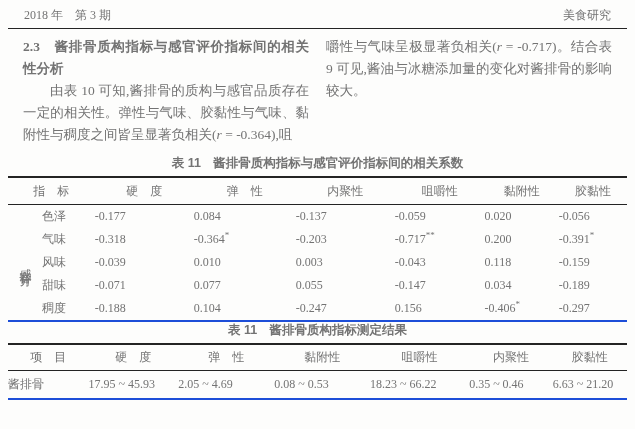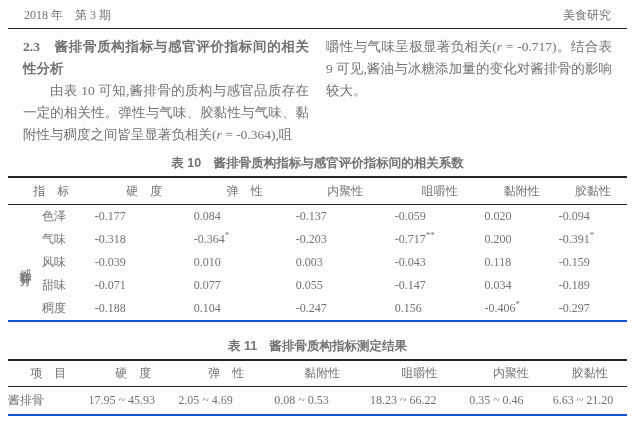--- a/index.html
+++ b/index.html
@@ -22,21 +22,21 @@
   .col p { margin:0; }
   .sec-heading { font-weight:bold; }
   .indent { text-indent:2em; }
   .ital { font-style:italic; }
   
   .tbl-title {
     text-align:center; font-weight:bold; font-size:12.5px;
     font-family:"Liberation Sans","DejaVu Sans",sans-serif;
     margin:9px 0 4px 0;
   }
-  .tbl-title.t11t { margin-top:16px; }
+  .tbl-title.t11t { margin-top:0; }
   
   table { width:100%; border-collapse:collapse; font-size:12px; table-layout:fixed; }
   .threeline { border-top:2px solid #242424; border-bottom:2px solid #1d4ed8; }
   .threeline thead th {
     font-weight:normal; height:26px; border-bottom:1.5px solid #242424;
     text-align:center; padding:0;
   }
   .threeline td { text-align:left; padding:0; height:23px; }
   .t11 thead th { height:25px; }
   .t11 td { height:27px; }
@@ -60,21 +60,21 @@
   <div class="cols">
     <div class="col">
       <p class="sec-heading">2.3　酱排骨质构指标与感官评价指标间的相关性分析</p>
       <p class="indent"><span>由表 10 可知,酱排骨的质构与感官品质存在一定的相关性。弹性与气味、胶黏性与气味、黏附性与稠度之间皆呈显著负相关(</span><span class="ital">r</span><span> = -0.364),咀</span></p>
     </div>
     <div class="col">
       <p><span>嚼性与气味呈极显著负相关(</span><span class="ital">r</span><span> = -0.717)。结合表 9 可见,酱油与冰糖添加量的变化对酱排骨的影响较大。</span></p>
     </div>
   </div>
 
-  <div class="tbl-title">表 10　酱排骨质构指标与感官评价指标间的相关系数</div>
+  <div class="tbl-title">表 11　酱排骨质构指标与感官评价指标间的相关系数</div>
 
   <table class="threeline t10">
     <colgroup>
       <col style="width:5.5%">
         <col style="width:8.5%">
         <col style="width:16%">
         <col style="width:16.5%">
       <col style="width:16%">
         <col style="width:14.5%">
         <col style="width:12%">
@@ -95,21 +95,21 @@
       <tr>
         <td rowspan="5" class="vcell">
             <div class="vtext">感官评分</div>
           </td>
         <td>色泽</td>
         <td><span>-0.177</span><sup></sup></td>
         <td><span>0.084</span><sup></sup></td>
         <td><span>-0.137</span><sup></sup></td>
         <td><span>-0.059</span><sup></sup></td>
         <td><span>0.020</span><sup></sup></td>
-        <td><span>-0.094</span><sup></sup></td>
+        <td><span>-0.056</span><sup></sup></td>
       </tr>
       <tr>
         <td>气味</td>
         <td><span>-0.318</span><sup></sup></td>
         <td><span>-0.364</span><sup>*</sup></td>
         <td><span>-0.203</span><sup></sup></td>
         <td><span>-0.717</span><sup>**</sup></td>
         <td><span>0.200</span><sup></sup></td>
         <td><span>-0.391</span><sup>*</sup></td>
       </tr>

